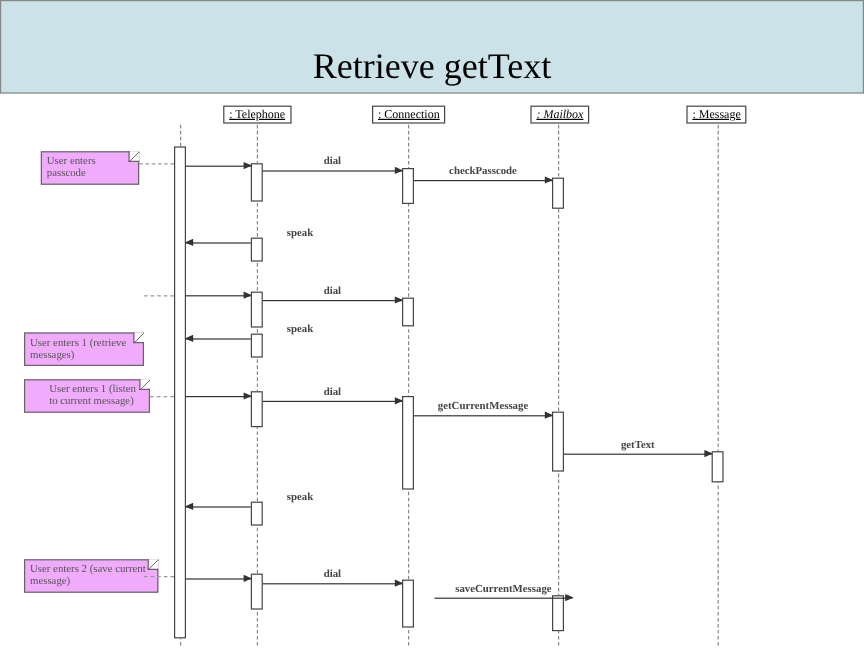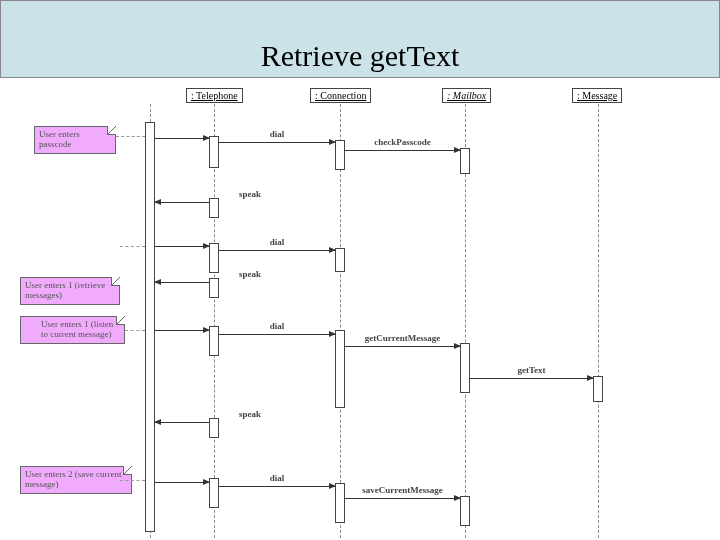--- a/index.html
+++ b/index.html
@@ -120,19 +120,19 @@
         <span class="arrow-l"></span>
       </div>
 
     <div class="msg" style="left:155px; top:404px; width:54px;">
         <span class="arrow-r"></span>
       </div>
     <div class="msg" style="left:219px; top:408px; width:116px;">
         <span class="label">dial</span>
         <span class="arrow-r"></span>
       </div>
-    <div class="msg" style="left:345px; top:420px; width:115px;">
+    <div class="msg" style="left:362px; top:420px; width:115px;">
         <span class="label">saveCurrentMessage</span>
         <span class="arrow-r"></span>
       </div>
 
   </div>
 </div>
 
 </body></html>

